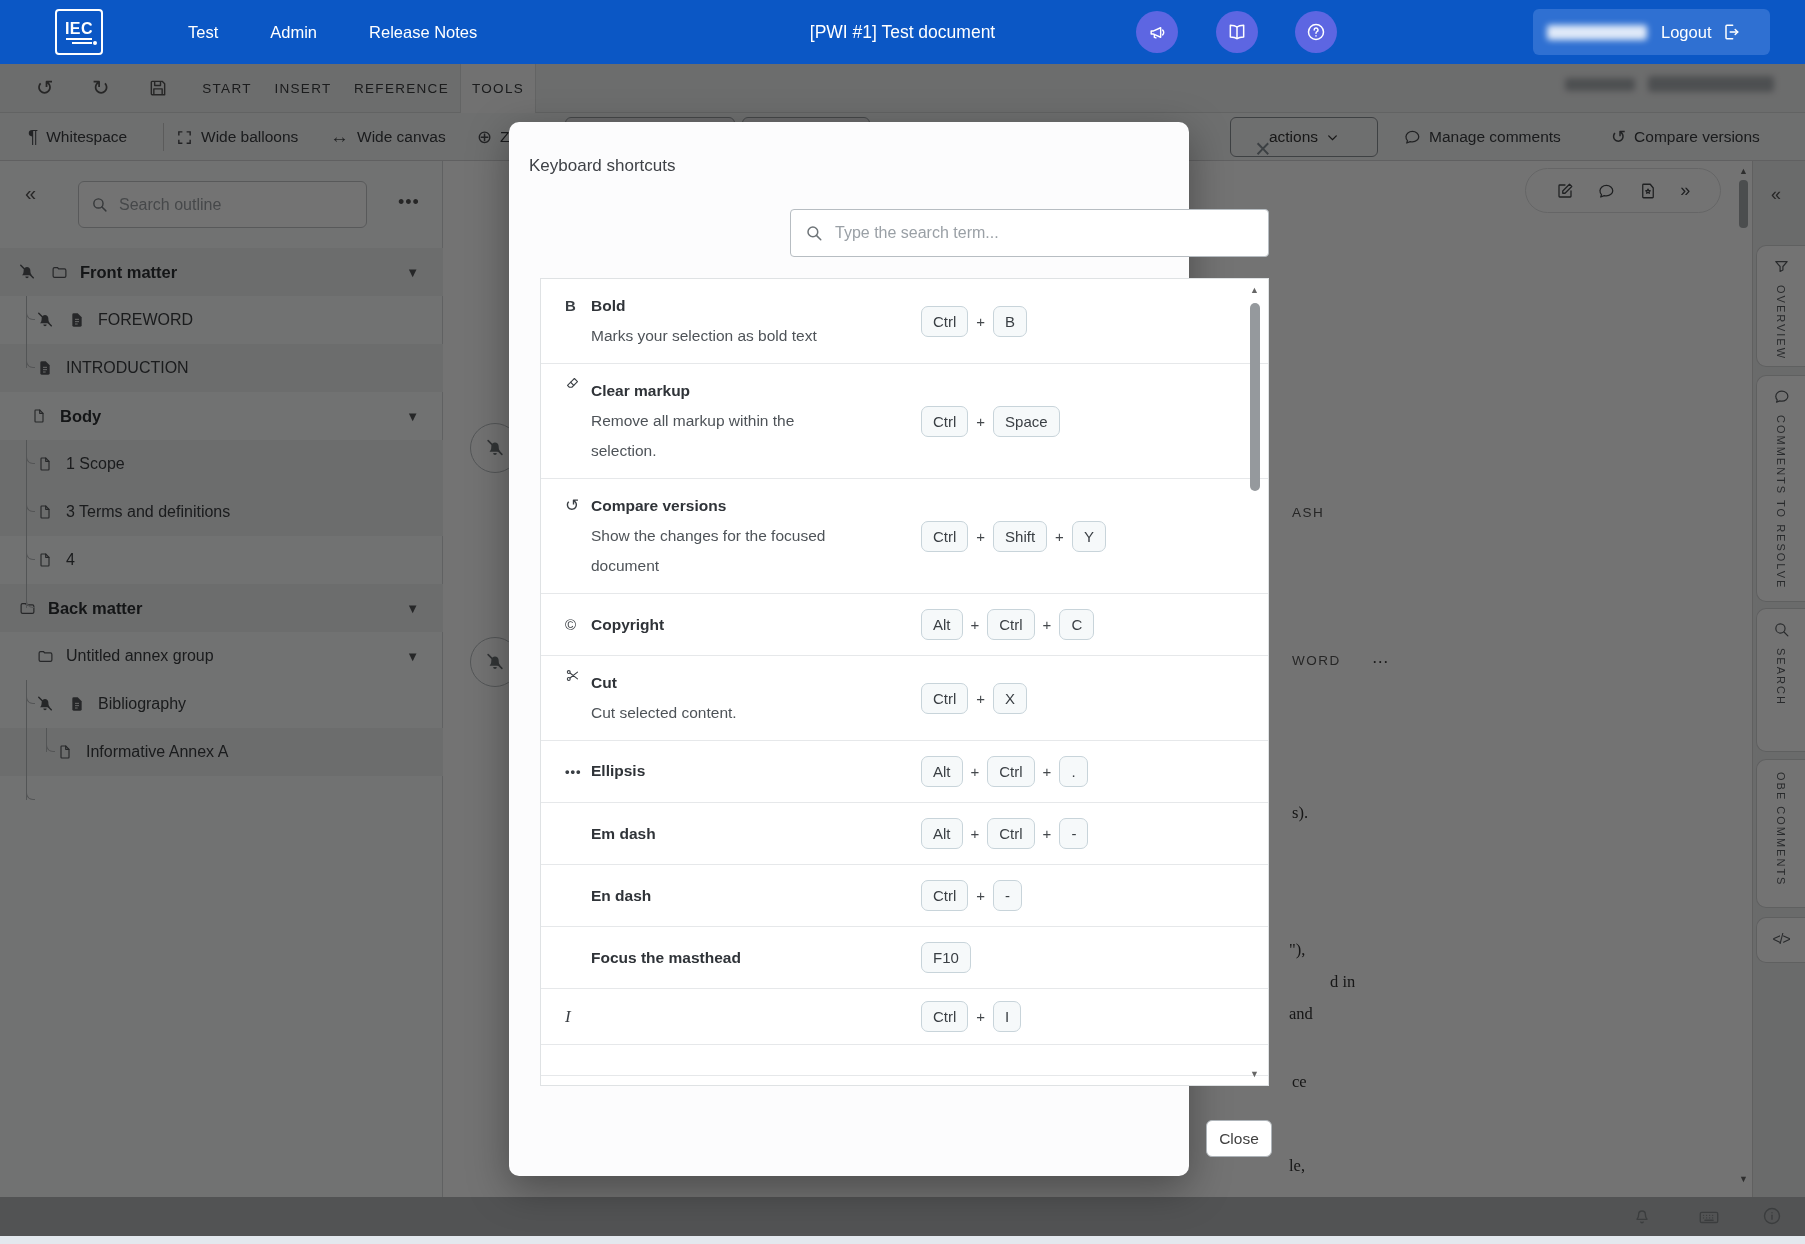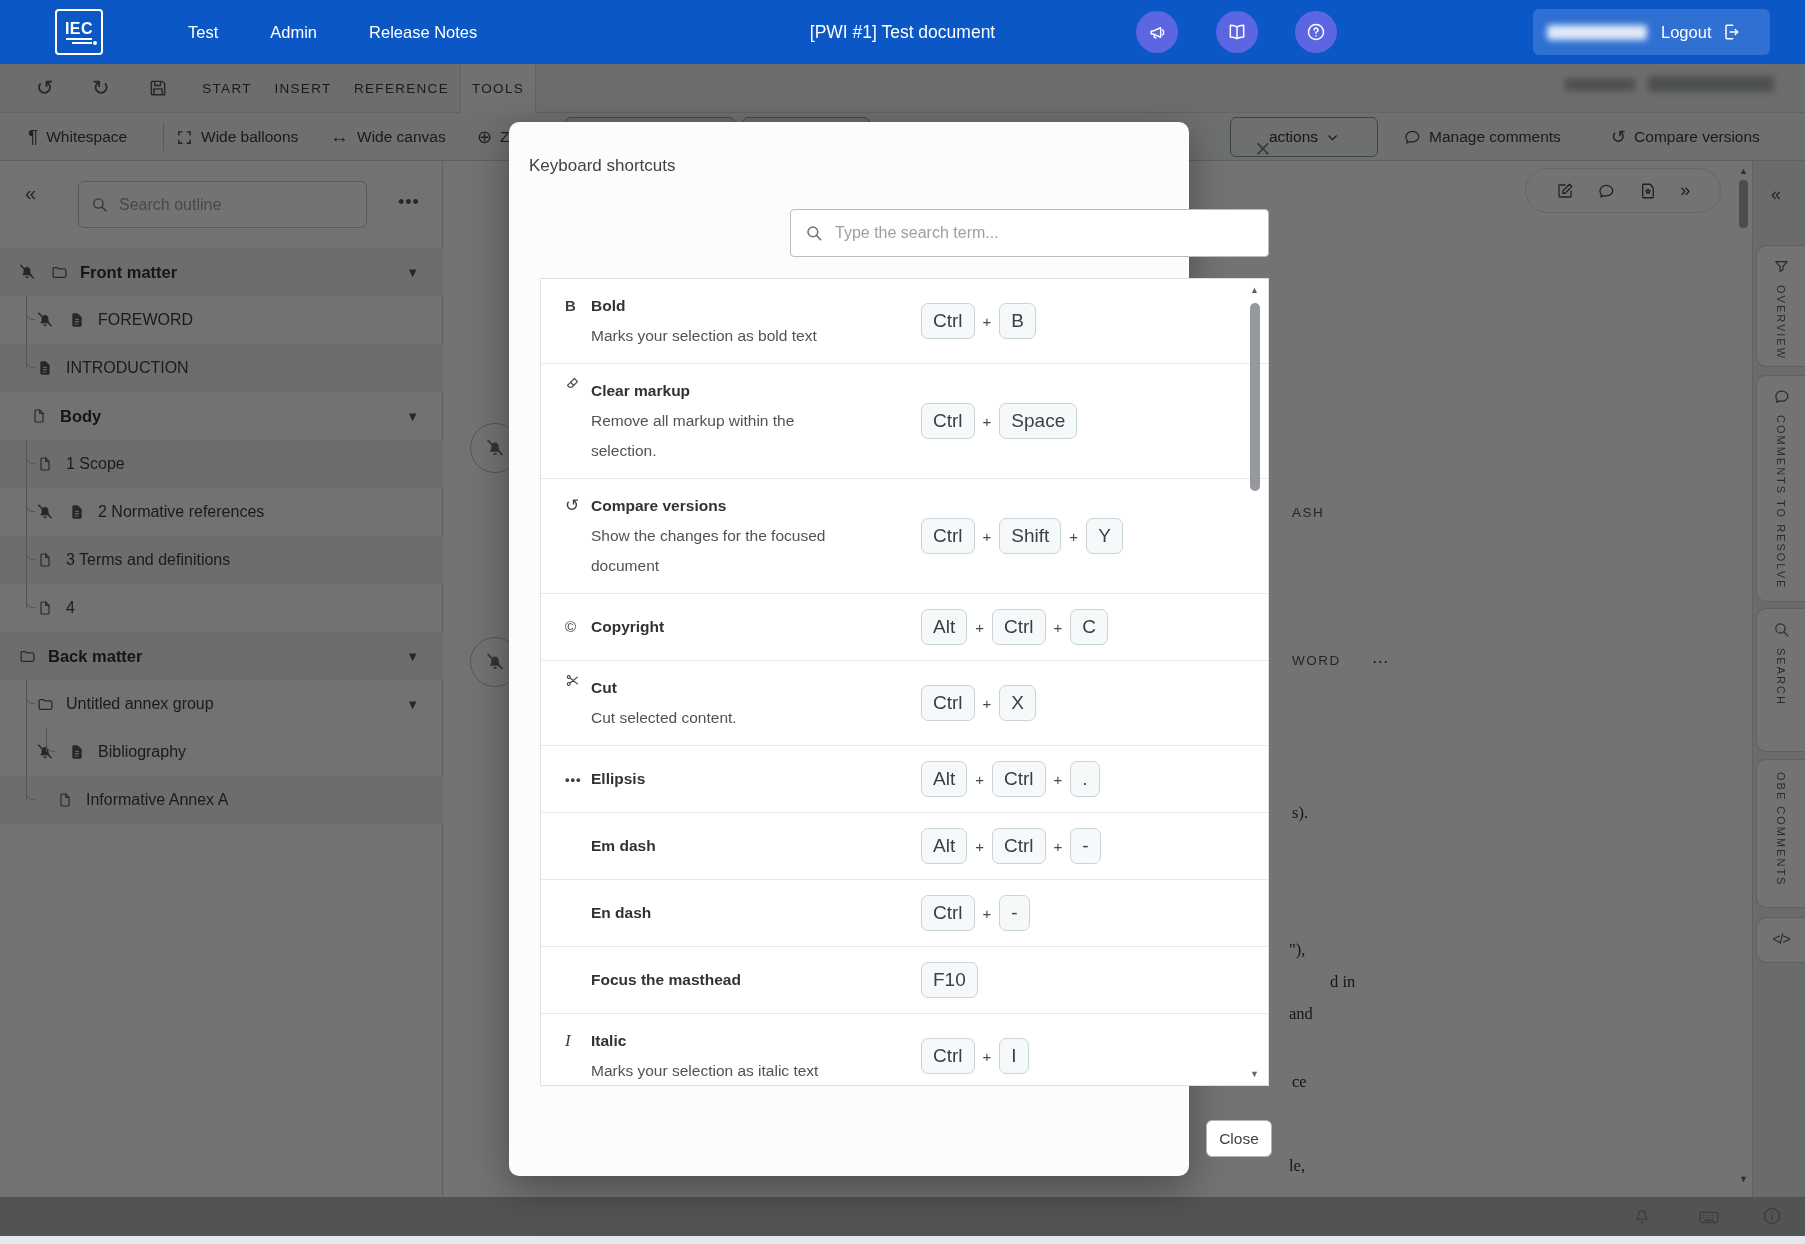--- a/index.html
+++ b/index.html
@@ -93,21 +93,21 @@
   .sc-list{left:31px;top:156px;width:729px;height:808px;border:1px solid #dfe2e4;background:#fff;overflow:hidden;}
   .sc-row{display:flex;align-items:center;padding:15px 40px 15px 24px;border-bottom:1px solid #e6e8ea;}
   .sc-row.multi{padding-top:12px;padding-bottom:12px;}
   .sc-left{width:356px;display:flex;flex:0 0 auto;}
   .sc-ic{width:26px;flex:0 0 auto;color:#3a3f44;font-size:15px;line-height:30px;}
   .sc-name{font-weight:700;font-size:15.5px;color:#2f3338;line-height:30px;}
   .sc-desc{font-size:15.5px;color:#4e5358;line-height:30px;max-width:258px;}
   .sc-keys{display:flex;align-items:center;gap:8px;}
   .key{display:inline-flex;align-items:center;justify-content:center;min-width:22px;min-height:26px;
        padding:6px 11px;border:1px solid #c8d4da;border-radius:7px;background:#f6f9fa;
-       font-size:19px;color:#3a3f44;}
+       font-size:15px;color:#3a3f44;}
   .kplus{font-size:15px;color:#44484c;}
   .sc-sb-a{position:absolute;right:9px;font-size:9px;color:#666;}
   .sc-sb-t{position:absolute;right:8px;top:24px;width:10px;height:188px;border-radius:5px;background:#95999d;}
   .m-closebtn{left:697px;top:998px;width:66px;height:37px;border:1px solid #aeb4b9;border-radius:6px;background:#fff;
               font-size:15.5px;color:#404040;display:flex;align-items:center;justify-content:center;cursor:pointer;}
   svg{display:block;}
 </style>
 </head>
 <body>
 
@@ -296,36 +296,20 @@
         <span class="caret">▼</span>
       </div>
       <div class="orow dark" style="padding-left: 34px;">
         <span class="oicon">
           <svg width="16" height="16" viewBox="0 0 24 24" fill="none" stroke="currentColor" stroke-width="1.7" stroke-linecap="round" stroke-linejoin="round">
             <path d="M13 3H7a1 1 0 0 0-1 1v16a1 1 0 0 0 1 1h10a1 1 0 0 0 1-1V8l-5-5z"></path>
             <path d="M13 3v5h5"></path>
           </svg>
         </span>
         <span>1 Scope</span>
-      </div>
-      <div class="orow" style="padding-left: 34px;">
-        <span class="oicon">
-          <svg width="20" height="20" viewBox="0 0 24 24">
-            <path fill="currentColor" d="M18 16H6c1.2-1.3 2-2.6 2-6 0-2.2 1.8-4 4-4s4 1.8 4 4c0 3.4.8 4.7 2 6z"></path>
-            <path fill="currentColor" d="M10 17.5h4a2 2 0 0 1-4 0z"></path>
-            <path stroke="currentColor" stroke-width="1.8" stroke-linecap="round" d="M4.5 4l15 15"></path>
-          </svg>
-        </span>
-        <span class="oicon">
-          <svg width="16" height="16" viewBox="0 0 24 24">
-            <path fill="currentColor" d="M13 2H7a2 2 0 0 0-2 2v16a2 2 0 0 0 2 2h10a2 2 0 0 0 2-2V8l-6-6z"></path>
-            <path stroke="#fbfcfc" stroke-width="1.4" d="M9 11h6M9 14.5h6M9 18h4"></path>
-          </svg>
-        </span>
-        <span>2 Normative references</span>
       </div>
       <div class="orow dark" style="padding-left: 34px;">
         <span class="oicon">
           <svg width="16" height="16" viewBox="0 0 24 24" fill="none" stroke="currentColor" stroke-width="1.7" stroke-linecap="round" stroke-linejoin="round">
             <path d="M13 3H7a1 1 0 0 0-1 1v16a1 1 0 0 0 1 1h10a1 1 0 0 0 1-1V8l-5-5z"></path>
             <path d="M13 3v5h5"></path>
           </svg>
         </span>
         <span>3 Terms and definitions</span>
       </div>
@@ -661,24 +645,20 @@
               <div class="sc-name">Focus the masthead</div>
             </div>
           </div>
           <div class="sc-keys">
             <span class="key">F10</span>
           </div>
         </div>
         <div class="sc-row multi">
           <div class="sc-left">
             <span class="sc-ic"><i style="font-family:'Liberation Serif',serif;font-size:17px;">I</i></span>
-            <div>
-              <div class="sc-name">Italic</div>
-              <div class="sc-desc">Marks your selection as italic text</div>
-            </div>
           </div>
           <div class="sc-keys">
             <span class="key">Ctrl</span>
             <span class="kplus">+</span>
             <span class="key">I</span>
           </div>
         </div>
         <div class="sc-row"></div>
       </div>
     <div class="abs m-closebtn">Close</div>

